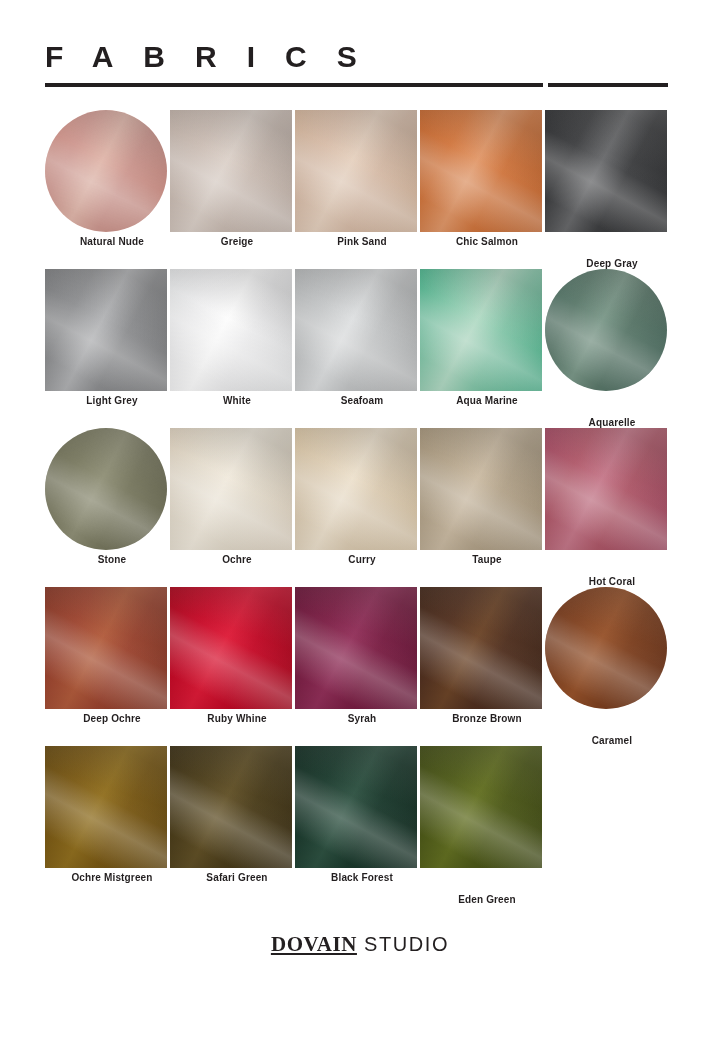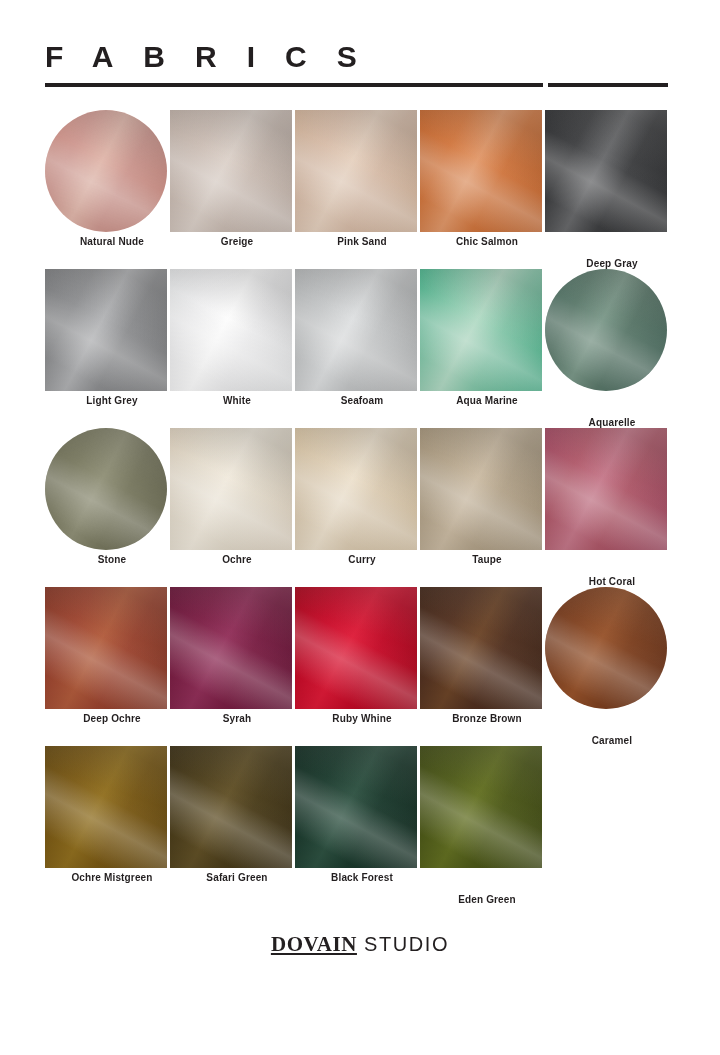--- a/index.html
+++ b/index.html
@@ -251,30 +251,30 @@
         </div>
       </div>
       <div class="row">
         <div class="cell">
           <div class="swatch" style="background: linear-gradient(118deg, rgb(125, 50, 34) 0%, rgb(157, 69, 48) 26%, rgb(179, 92, 60) 45%, rgb(157, 69, 48) 62%, rgb(125, 50, 34) 100%);">
             <div class="sheen" style="background: linear-gradient(28deg, rgba(255, 255, 255, 0) 18%, rgba(255, 255, 255, 0.26) 40%, rgba(255, 255, 255, 0.04) 55%, rgba(0, 0, 0, 0.16) 86%), linear-gradient(200deg, rgba(255, 255, 255, 0.14) 0%, rgba(0, 0, 0, 0) 38%, rgba(0, 0, 0, 0.1) 100%);"></div>
           </div>
           <div class="label">Deep Ochre</div>
         </div>
         <div class="cell">
+          <div class="swatch" style="background: linear-gradient(118deg, rgb(157, 4, 25) 0%, rgb(199, 11, 40) 26%, rgb(224, 27, 56) 45%, rgb(199, 11, 40) 62%, rgb(157, 4, 25) 100%);">
+            <div class="sheen" style="background: linear-gradient(28deg, rgba(255, 255, 255, 0) 18%, rgba(255, 255, 255, 0.26) 40%, rgba(255, 255, 255, 0.04) 55%, rgba(0, 0, 0, 0.16) 86%), linear-gradient(200deg, rgba(255, 255, 255, 0.14) 0%, rgba(0, 0, 0, 0) 38%, rgba(0, 0, 0, 0.1) 100%);"></div>
+          </div>
+          <div class="label">Ruby Whine</div>
+        </div>
+        <div class="cell">
           <div class="swatch" style="background: linear-gradient(118deg, rgb(98, 19, 52) 0%, rgb(124, 31, 69) 26%, rgb(147, 48, 90) 45%, rgb(124, 31, 69) 62%, rgb(98, 19, 52) 100%);">
             <div class="sheen" style="background: linear-gradient(28deg, rgba(255, 255, 255, 0) 18%, rgba(255, 255, 255, 0.26) 40%, rgba(255, 255, 255, 0.04) 55%, rgba(0, 0, 0, 0.16) 86%), linear-gradient(200deg, rgba(255, 255, 255, 0.14) 0%, rgba(0, 0, 0, 0) 38%, rgba(0, 0, 0, 0.1) 100%);"></div>
           </div>
           <div class="label">Syrah</div>
-        </div>
-        <div class="cell">
-          <div class="swatch" style="background: linear-gradient(118deg, rgb(157, 4, 25) 0%, rgb(199, 11, 40) 26%, rgb(224, 27, 56) 45%, rgb(199, 11, 40) 62%, rgb(157, 4, 25) 100%);">
-            <div class="sheen" style="background: linear-gradient(28deg, rgba(255, 255, 255, 0) 18%, rgba(255, 255, 255, 0.26) 40%, rgba(255, 255, 255, 0.04) 55%, rgba(0, 0, 0, 0.16) 86%), linear-gradient(200deg, rgba(255, 255, 255, 0.14) 0%, rgba(0, 0, 0, 0) 38%, rgba(0, 0, 0, 0.1) 100%);"></div>
-          </div>
-          <div class="label">Ruby Whine</div>
         </div>
         <div class="cell">
           <div class="swatch" style="background: linear-gradient(118deg, rgb(61, 36, 23) 0%, rgb(82, 49, 32) 26%, rgb(109, 69, 40) 45%, rgb(82, 49, 32) 62%, rgb(61, 36, 23) 100%);">
             <div class="sheen" style="background: linear-gradient(28deg, rgba(255, 255, 255, 0) 18%, rgba(255, 255, 255, 0.26) 40%, rgba(255, 255, 255, 0.04) 55%, rgba(0, 0, 0, 0.16) 86%), linear-gradient(200deg, rgba(255, 255, 255, 0.14) 0%, rgba(0, 0, 0, 0) 38%, rgba(0, 0, 0, 0.1) 100%);"></div>
           </div>
           <div class="label">Bronze Brown</div>
         </div>
         <div class="cell">
           <div class="swatch circle" style="background: linear-gradient(118deg, rgb(99, 49, 26) 0%, rgb(128, 66, 33) 26%, rgb(153, 84, 44) 45%, rgb(128, 66, 33) 62%, rgb(99, 49, 26) 100%);">
             <div class="sheen" style="background: linear-gradient(28deg, rgba(255, 255, 255, 0) 18%, rgba(255, 255, 255, 0.26) 40%, rgba(255, 255, 255, 0.04) 55%, rgba(0, 0, 0, 0.16) 86%), linear-gradient(200deg, rgba(255, 255, 255, 0.14) 0%, rgba(0, 0, 0, 0) 38%, rgba(0, 0, 0, 0.1) 100%);"></div>

